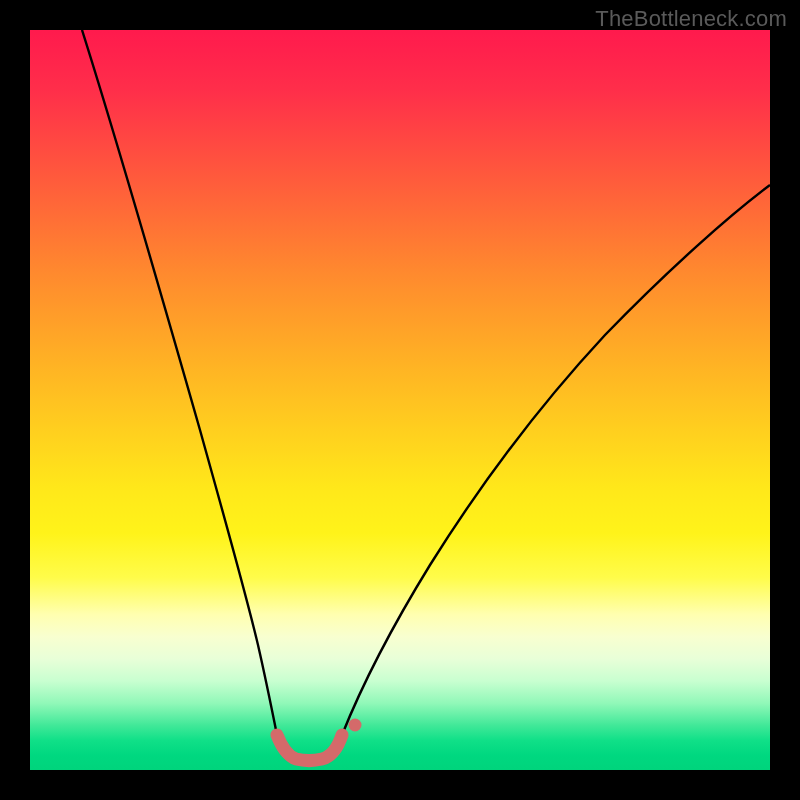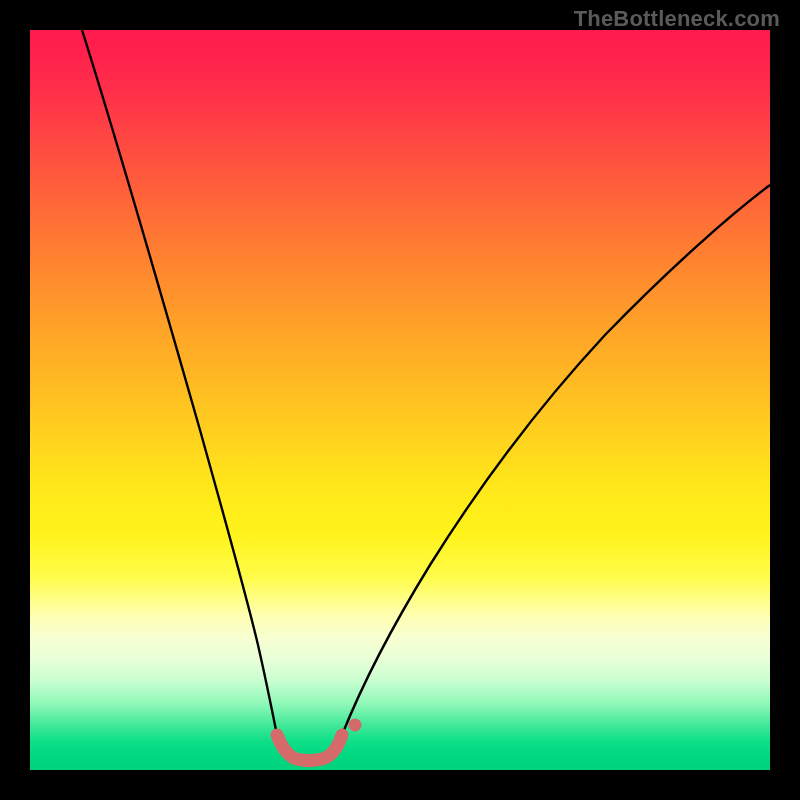--- a/index.html
+++ b/index.html
@@ -51,24 +51,24 @@
       #90f8b8 91%,
       #40e898 94%,
       #10e088 96%,
       #00d880 98%,
       #00d47c 100%
     );
   }
   .watermark {
     position: absolute;
     top: 6px;
-    right: 20px;
+    right: 13px;
     color: #5a5a5a;
     font-size: 22px;
-    font-weight: 700;
+    font-weight: 400;
     letter-spacing: 0.2px;
     user-select: none;
   }
   svg.curve {
     position: absolute;
     left: 0;
     top: 0;
     width: 740px;
     height: 740px;
   }

